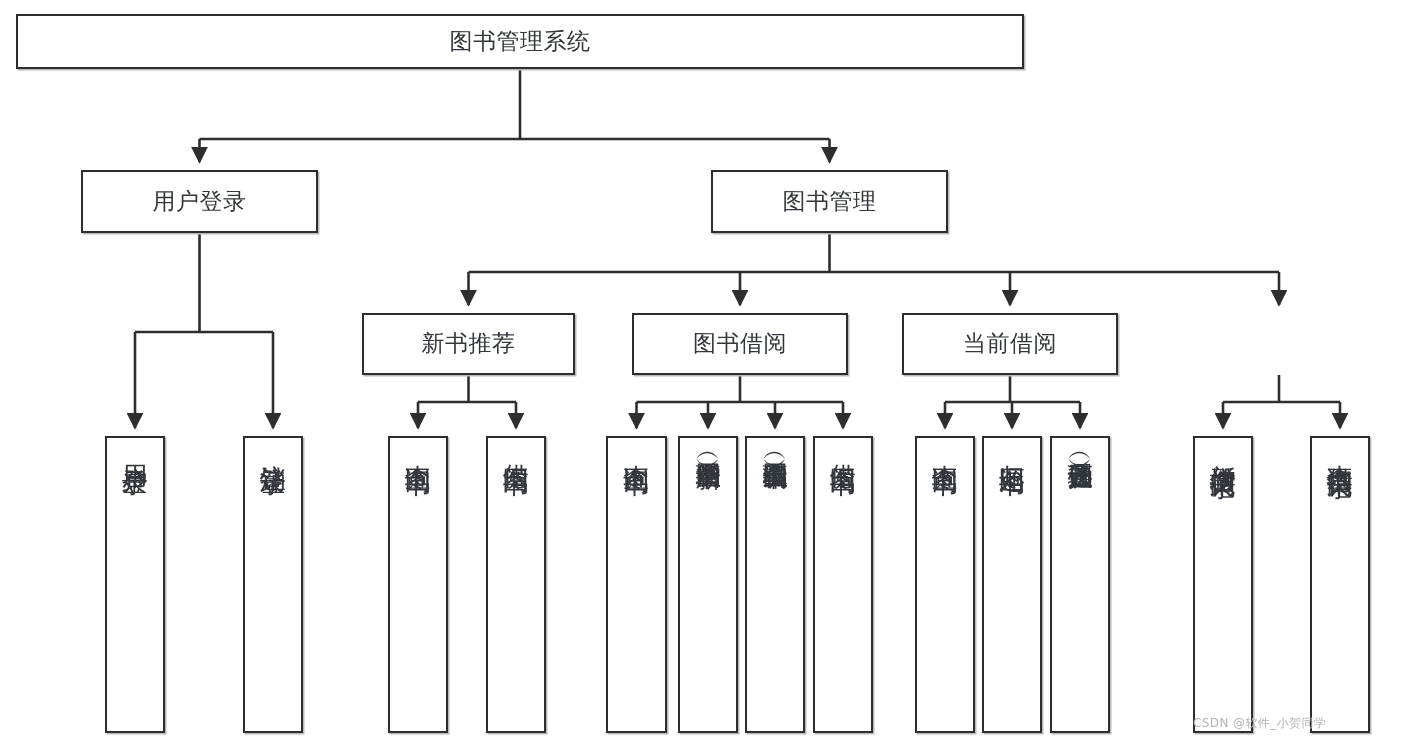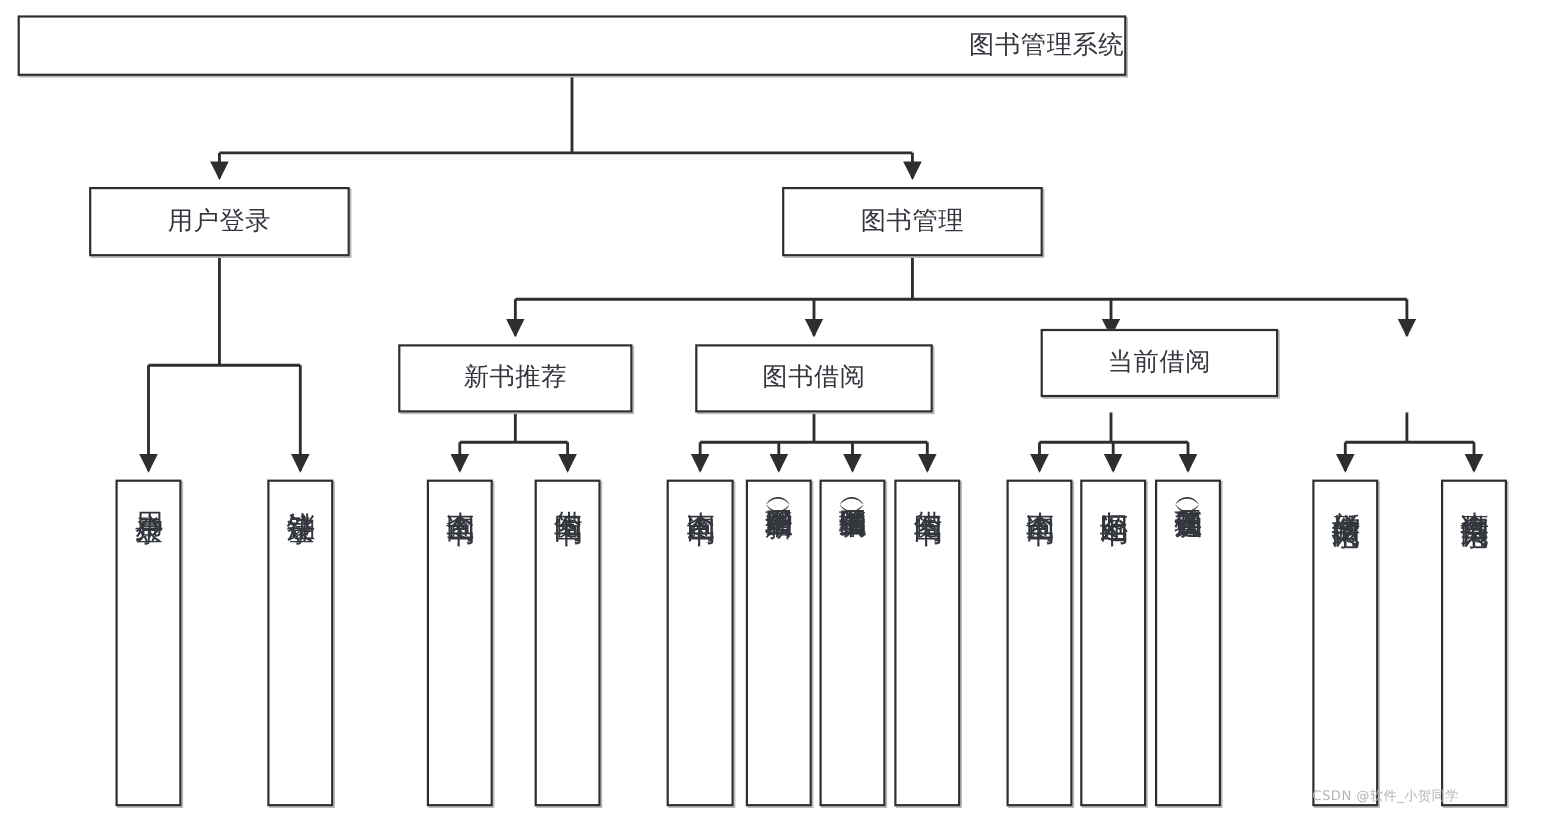--- a/index.html
+++ b/index.html
@@ -121,38 +121,38 @@
       <path d="M 1012 402 L 1012 428" marker-end="url(#arrow)"></path>
       <path d="M 1080 402 L 1080 428" marker-end="url(#arrow)"></path>
 
       <path d="M 1279 375 L 1279 402"></path>
       <path d="M 1223 402 L 1340 402"></path>
       <path d="M 1223 402 L 1223 428" marker-end="url(#arrow)"></path>
       <path d="M 1340 402 L 1340 428" marker-end="url(#arrow)"></path>
     </g>
   </svg>
 
-  <div class="node horiz" style="left:16px; top:14px; width:1008px; height:55px;justify-content:flex-end;">
+  <div class="node horiz" style="left:16px; top:14px; width:1008px; height:55px;">
     <span class="label">图书管理系统</span>
   </div>
 
   <div class="node horiz" style="left:81px; top:170px; width:237px; height:63px;">
     <span class="label">用户登录</span>
   </div>
   <div class="node horiz" style="left:711px; top:170px; width:237px; height:63px;">
     <span class="label">图书管理</span>
   </div>
 
   <div class="node horiz" style="left:362px; top:313px; width:213px; height:62px;">
     <span class="label">新书推荐</span>
   </div>
   <div class="node horiz" style="left:632px; top:313px; width:216px; height:62px;">
     <span class="label">图书借阅</span>
   </div>
-  <div class="node horiz" style="left:902px; top:299px; width:216px; height:62px;margin-left:44px;">
+  <div class="node horiz" style="left:902px; top:313px; width:216px; height:62px;">
     <span class="label">当前借阅</span>
   </div>
 
   <div class="node vert" style="left:105px; top:436px; width:60px; height:297px;">
     <span class="label">用户登录</span>
   </div>
   <div class="node vert" style="left:243px; top:436px; width:60px; height:297px;">
     <span class="label">注销登录</span>
   </div>
   <div class="node vert" style="left:388px; top:436px; width:60px; height:297px;">

